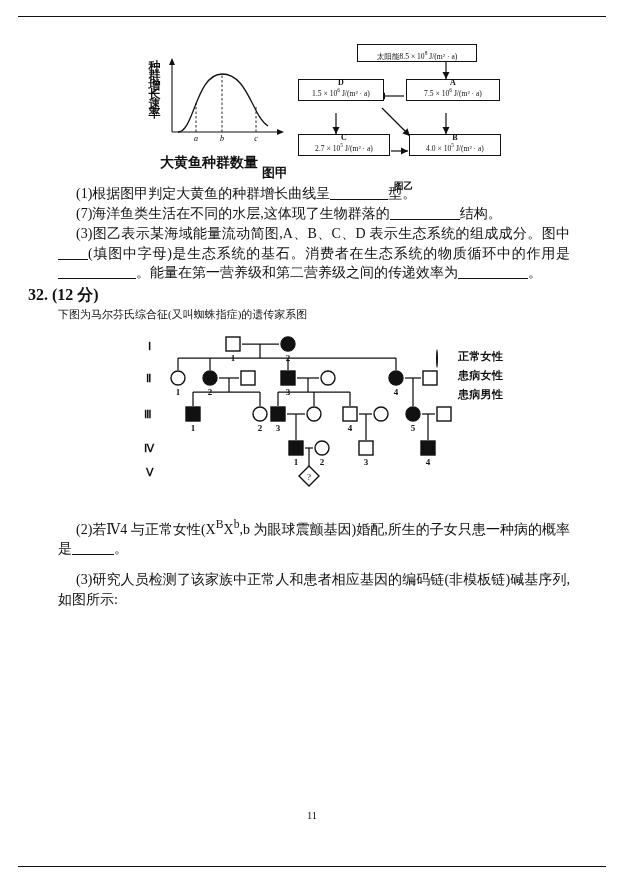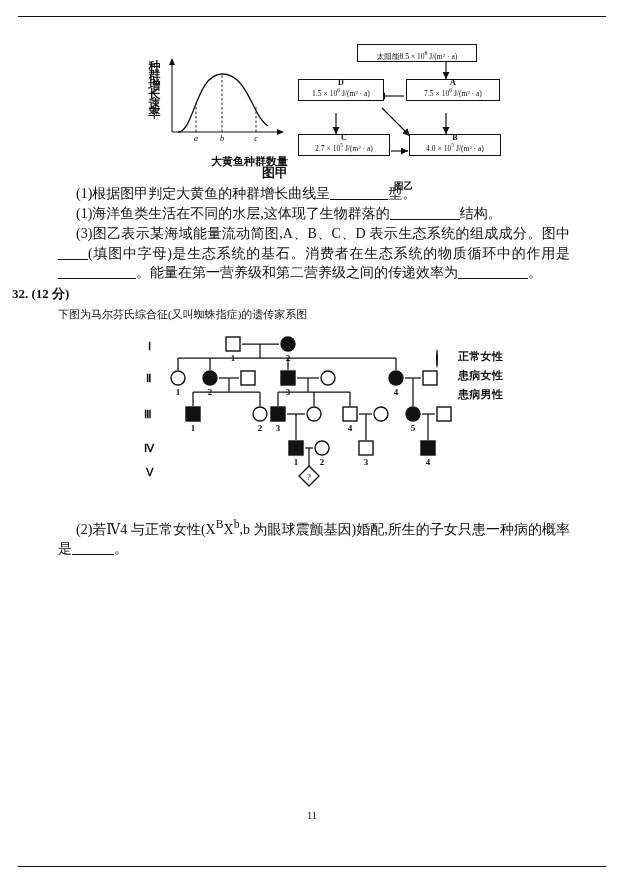--- a/index.html
+++ b/index.html
@@ -22,22 +22,22 @@
 
   
   .fig-jia{position:absolute;left:148px;top:22px;width:140px;height:120px;}
   .ylab{
     position:absolute;left:0px;top:12px;width:13px;
     font-size:12px;line-height:9.4px;text-align:center;font-weight:700;
     letter-spacing:0px;
   }
   .jia-plot{position:absolute;left:16px;top:8px;width:122px;height:86px;}
   .xlab{
-    position:absolute;left:12px;top:104px;width:128px;text-align:right;
-    font-size:11px;font-weight:700;
+    position:absolute;left:12px;top:104px;width:128px;text-align:left;
+    font-size:14px;font-weight:700;
   }
   .cap-jia{position:absolute;left:148px;top:136px;width:140px;text-align:right;font-size:13px;font-weight:700;}
 
   
   .fig-yi{position:absolute;left:296px;top:2px;width:215px;height:148px;}
   .cap-yi{position:absolute;left:296px;top:152px;width:215px;text-align:center;font-size:9.5px;font-weight:700;}
   .ebox{
     position:absolute;border:1px solid #111;background:#fff;
     font-size:7.6px;text-align:center;box-sizing:border-box;
     display:flex;align-items:center;justify-content:center;
@@ -58,21 +58,21 @@
     font-family:"Liberation Serif","DejaVu Serif",serif;
     text-align:justify;
   }
   .ind{ text-indent:18px; }
   .blank{
     display:inline-block;border-bottom:1px solid #111;
     vertical-align:-2px;height:11px;
   }
   .b-xs{width:30px;} .b-s{width:42px;} .b-m{width:58px;} .b-l{width:70px;} .b-xl{width:78px;}
 
-  .qnum{position:absolute;left:12px;font-size:13px;font-weight:700;}
+  .qnum{position:absolute;left:28px;font-size:16px;font-weight:700;}
   .qhead{position:absolute;left:58px;font-size:11px;}
 
   
   .ped-wrap{position:absolute;left:138px;top:330px;width:330px;height:160px;}
   .ped-svg{position:absolute;left:0;top:0;}
   .gen-lab{
     position:absolute;left:4px;font-size:11px;font-weight:700;
     font-family:"Liberation Serif",serif;
   }
   
@@ -162,21 +162,21 @@
       </div>
     </div>
     <div class="cap-yi">图乙</div>
   </div>
 
   <div class="body-txt ind" style="top:184px;">
     <span>(1)根据图甲判定大黄鱼的种群增长曲线呈</span><span class="blank b-m"></span><span>型。</span>
   </div>
 
   <div class="body-txt ind" style="top:204px;">
-    <span>(1)海洋鱼类生活在不同的水层,这体现了生物群落的</span><span class="blank b-l"></span><span>结构。</span>
+    <span>(7)海洋鱼类生活在不同的水层,这体现了生物群落的</span><span class="blank b-l"></span><span>结构。</span>
   </div>
 
   <div class="body-txt ind" style="top:224px;">
     <span>(3)图乙表示某海域能量流动简图,A、B、C、D 表示生态系统的组成成分。图中</span><span class="blank b-xs"></span><span>(填图中字母)是生态系统的基石。消费者在生态系统的物质循环中的作用是</span><span class="blank b-xl"></span><span>。能量在第一营养级和第二营养级之间的传递效率为</span><span class="blank b-l"></span><span>。</span>
   </div>
 
   <div class="qnum" style="top:285px;">
     <span>32.</span>
     <span>(12 分)</span>
   </div>
@@ -294,17 +294,18 @@
       <span class="lg-sym"><span class="s-sq-f"></span></span>
       <span class="lg-txt">患病男性</span>
     </div>
   </div>
 
 
   <div class="body-txt ind" style="top:515px;left:58px;width:512px;">
     <span>(2)若Ⅳ4 与正常女性(X</span><sup>B</sup><span>X</span><sup>b</sup><span>,b 为眼球震颤基因)婚配,所生的子女只患一种病的概率是</span><span class="blank b-s"></span><span>。</span>
   </div>
 
+  <div class="body-txt ind" style="top:570px;">(3)研究人员检测了该家族中正常人和患者相应基因的编码链(非模板链)碱基序列,如图所示:</div>
 
   <div class="pageno">11</div>
   <div class="rule-bot"></div>
 
 </div>
 
 </body></html>

